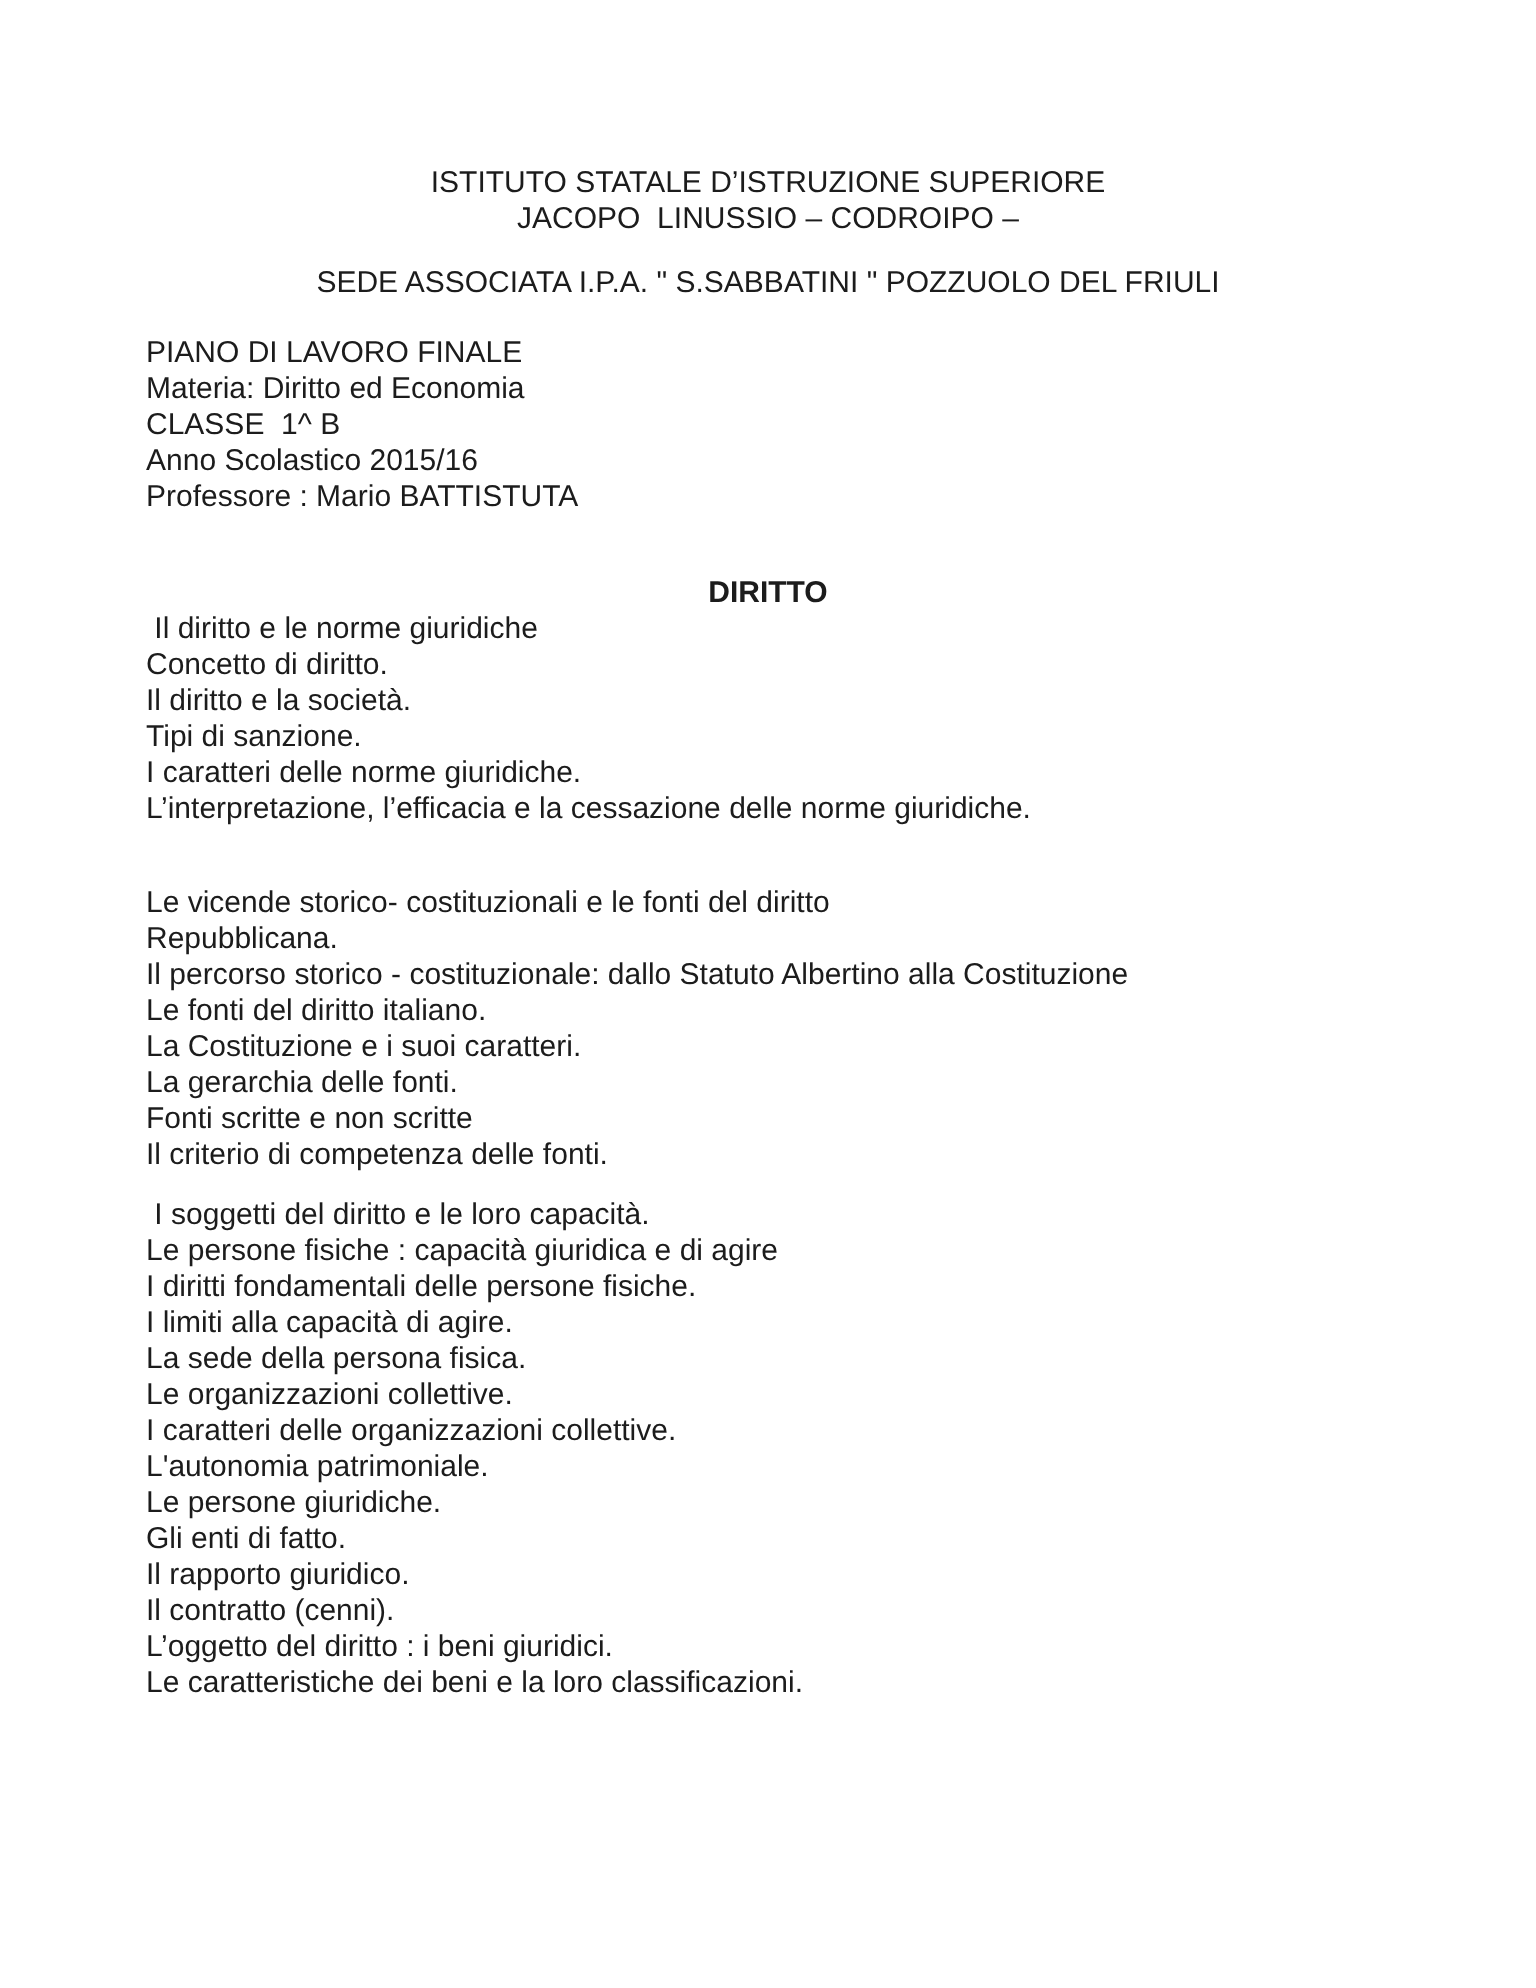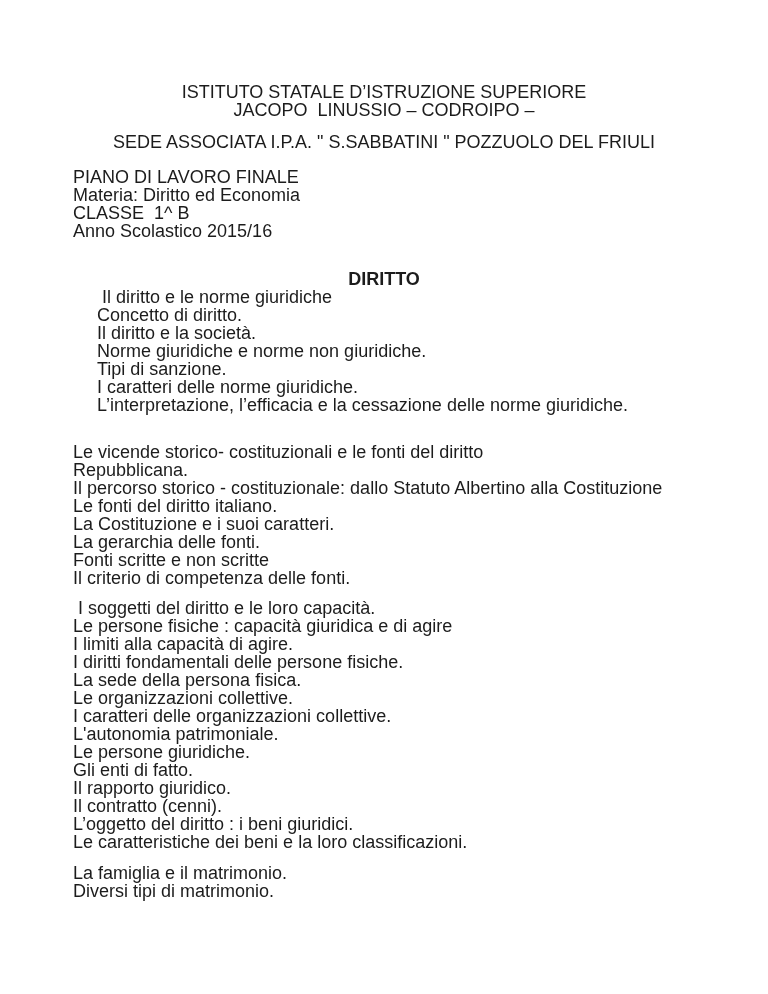--- a/index.html
+++ b/index.html
@@ -8,102 +8,98 @@
     background: #ffffff;
   }
   .page {
     position: relative;
     width: 768px;
     height: 994px;
     background: #ffffff;
     box-sizing: border-box;
     padding: 83px 55px 0 73px;
     font-family: "Liberation Sans", "DejaVu Sans", sans-serif;
-    font-size: 18px;
+    font-size: 15px;
     line-height: 18px;
     color: #1c1c1c;
     overflow: hidden;
   }
   .line {
     white-space: pre-wrap;
     min-height: 18px;
   }
   .center {
     text-align: center;
   }
   
   .center-full {
     margin-left: -73px;
     margin-right: -55px;
   }
   .header-block   { margin-bottom: 14px; }
   .branch-line    { margin-bottom: 17px; }
   .plan-info      { margin-bottom: 30px; }
   .section-title  { margin-bottom: 0; font-weight: bold; }
-  .gap-large      { margin-bottom: 29px; margin-left: 24px; }
+  .gap-large      { margin-bottom: 29px; }
   .gap-medium     { margin-bottom: 12px; }
-  .gap-medium2    { margin-bottom: 13px; }
+  .gap-medium2    { margin-bottom: 24px; }
 </style>
 </head>
 <body>
 
 <div class="page">
 
   <div class="header-block center center-full">
     <div class="line">ISTITUTO STATALE D’ISTRUZIONE SUPERIORE</div>
     <div class="line">JACOPO  LINUSSIO – CODROIPO –</div>
   </div>
 
   <div class="line center center-full branch-line">SEDE ASSOCIATA I.P.A. " S.SABBATINI " POZZUOLO DEL FRIULI</div>
 
   <div class="plan-info">
       <div class="line">PIANO DI LAVORO FINALE</div>
       <div class="line">Materia: Diritto ed Economia</div>
       <div class="line">CLASSE  1^ B</div>
       <div class="line">Anno Scolastico 2015/16</div>
+      <div class="line">Professore : Mario BATTISTUTA</div>
     </div>
 
   <div class="line center center-full section-title">DIRITTO</div>
 
   <div class="topic-block gap-large">
       <div class="line"> Il diritto e le norme giuridiche</div>
       <div class="line">Concetto di diritto.</div>
       <div class="line">Il diritto e la società.</div>
-      <div class="line">Norme giuridiche e norme non giuridiche.</div>
       <div class="line">Tipi di sanzione.</div>
       <div class="line">I caratteri delle norme giuridiche.</div>
       <div class="line">L’interpretazione, l’efficacia e la cessazione delle norme giuridiche.</div>
     </div>
 
   <div class="topic-block gap-medium">
       <div class="line">Le vicende storico- costituzionali e le fonti del diritto</div>
       <div class="line">Repubblicana.</div>
       <div class="line">Il percorso storico - costituzionale: dallo Statuto Albertino alla Costituzione</div>
       <div class="line">Le fonti del diritto italiano.</div>
       <div class="line">La Costituzione e i suoi caratteri.</div>
       <div class="line">La gerarchia delle fonti.</div>
       <div class="line">Fonti scritte e non scritte</div>
       <div class="line">Il criterio di competenza delle fonti.</div>
     </div>
 
   <div class="topic-block gap-medium2">
       <div class="line"> I soggetti del diritto e le loro capacità.</div>
       <div class="line">Le persone fisiche : capacità giuridica e di agire</div>
+      <div class="line">I diritti fondamentali delle persone fisiche.</div>
       <div class="line">I limiti alla capacità di agire.</div>
-      <div class="line">I diritti fondamentali delle persone fisiche.</div>
       <div class="line">La sede della persona fisica.</div>
       <div class="line">Le organizzazioni collettive.</div>
       <div class="line">I caratteri delle organizzazioni collettive.</div>
       <div class="line">L'autonomia patrimoniale.</div>
       <div class="line">Le persone giuridiche.</div>
       <div class="line">Gli enti di fatto.</div>
       <div class="line">Il rapporto giuridico.</div>
       <div class="line">Il contratto (cenni).</div>
       <div class="line">L’oggetto del diritto : i beni giuridici.</div>
       <div class="line">Le caratteristiche dei beni e la loro classificazioni.</div>
     </div>
 
-  <div class="topic-block">
-      <div class="line">La famiglia e il matrimonio.</div>
-      <div class="line">Diversi tipi di matrimonio.</div>
-    </div>
 
 </div>
 
 </body></html>

